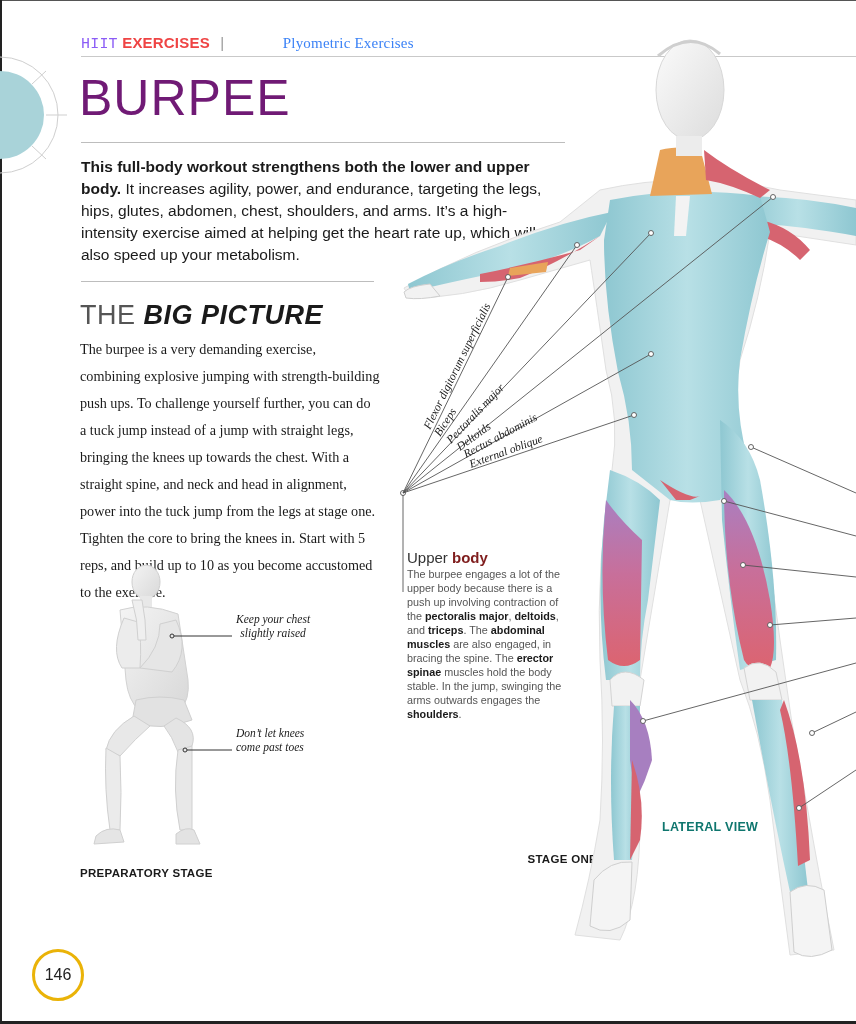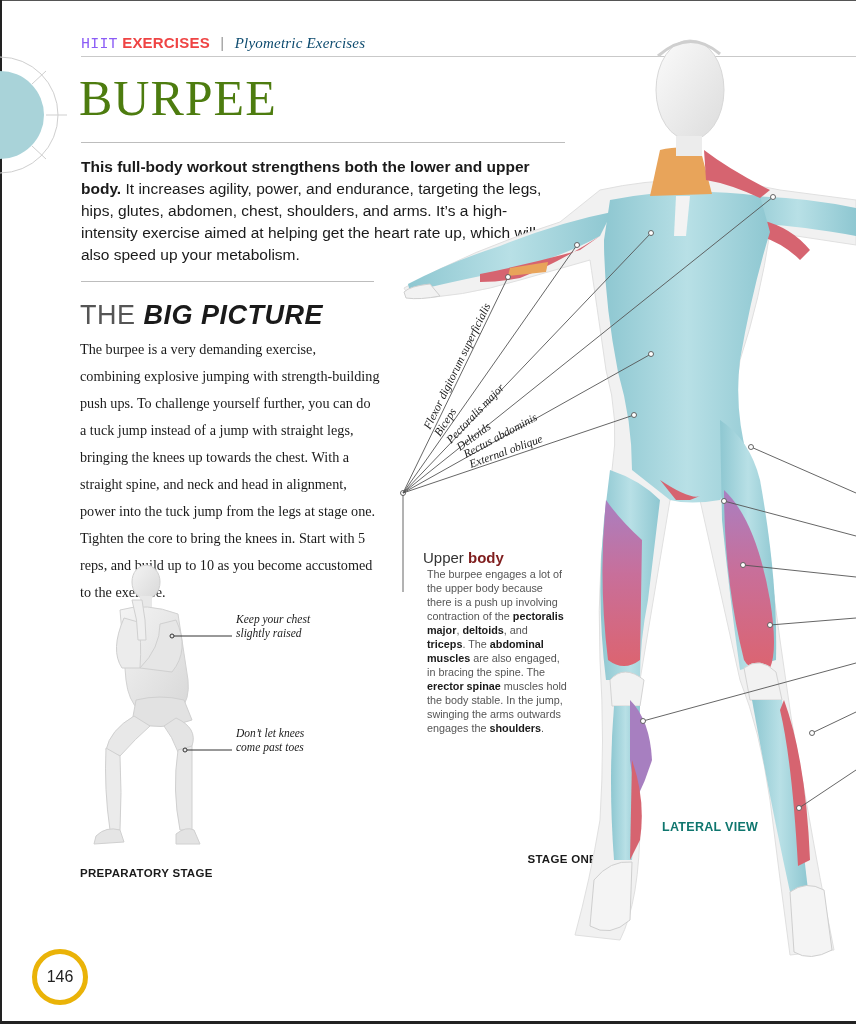--- a/index.html
+++ b/index.html
@@ -13,26 +13,26 @@
 
   .deco-circle { position: absolute; left: 0; top: 50px; }
 
   .running-head {
     position: absolute; left: 81px; top: 34px; font-size: 15px; letter-spacing: 0.2px;
     white-space: nowrap;
   }
   .rh-light { font-weight: 300; color: #8b5cf6; font-family: Liberation Mono, monospace; }
   .rh-bold { font-weight: 700; color: #ef4444; }
   .rh-sep { color: #999; margin: 0 6px; font-weight: 300; }
-  .rh-italic { font-family: "Liberation Serif", serif; font-style: italic; font-size: 15px; color: #0c4a6e; }
+  .rh-italic { font-family: "Liberation Serif", serif; font-size: 15px; color: #3b82f6; margin-left: 48px; }
   .rule-top { position: absolute; left: 81px; top: 56px; width: 775px; height: 1px; background: #c9c9c9; }
 
   .title {
     position: absolute; left: 79px; top: 68px; font-size: 50px; font-weight: 400; letter-spacing: 1px;
-    color: #4d7c0f; margin: 0; line-height: 60px; font-family: Liberation Serif, serif;
+    color: #701a75; margin: 0; line-height: 60px;
   }
   .rule-title { position: absolute; left: 81px; top: 142px; width: 484px; height: 1px; background: #bdbdbd; }
 
   .intro {
     position: absolute; left: 81px; top: 156px; width: 480px; font-size: 15.5px; line-height: 22px; color: #1a1a1a;
   }
   .intro b { font-weight: 700; }
   .rule-intro { position: absolute; left: 81px; top: 281px; width: 293px; height: 1px; background: #bdbdbd; }
 
   .section-head {
@@ -51,31 +51,31 @@
     position: absolute; font-family: "Liberation Serif", serif; font-style: italic; font-size: 11.5px; line-height: 14px; color: #1a1a1a;
   }
 
   .stage-head { font-size: 11.5px; font-weight: 700; letter-spacing: 0.3px; color: #1a1a1a; }
   .stage-text { font-family: "Liberation Serif", serif; font-size: 12.3px; line-height: 14.6px; color: #1a1a1a; }
   .prep-block { position: absolute; left: 80px; top: 867px; width: 270px; }
   .stage-one { position: absolute; left: 385px; top: 853px; width: 172px; text-align: right; margin-left: 40px; }
 
   .page-num {
     position: absolute; left: 32px; top: 949px; width: 46px; height: 46px; border-radius: 50%;
-    border: 5px solid #eab308; display: flex; align-items: center; justify-content: center;
+    border: 3px solid #eab308; display: flex; align-items: center; justify-content: center;
     font-size: 16px; font-weight: 300; color: #222;
   }
 
   .anat { position: absolute; left: 0; top: 0; }
 
   .upper-body { position: absolute; left: 407px; top: 549px; width: 160px; }
   .ub-title { font-size: 15px; color: #333; line-height: 18px; }
-  .ub-title .light { font-weight: 300; margin-left: 16px; }
+  .ub-title .light { font-weight: 300; }
   .ub-title b { font-weight: 700; color: #7f1d1d; }
-  .ub-text { font-size: 10.8px; line-height: 14px; color: #555; font-weight: 300; margin-left: 20px; }
+  .ub-text { font-size: 10.8px; line-height: 14px; color: #555; font-weight: 300; }
   .ub-text b { color: #1a1a1a; font-weight: 700; }
 
   .lateral-view { position: absolute; left: 662px; top: 820px; font-size: 12.5px; font-weight: 700; letter-spacing: 0.3px; color: #0f766e; }
 
   .muscle-label {
     font-family: "Liberation Serif", serif; font-style: italic; font-size: 11.5px; fill: #1a1a1a;
   }
 </style>
 </head>
 <body>
@@ -140,21 +140,21 @@
 
   <path d="M96 158 Q118 168 112 186 L98 192 Q92 176 84 166 Z" fill="#e4e4e4" stroke="#d0d0d0"></path>
   <path d="M98 190 Q92 230 100 270 L112 270 Q112 230 112 186 Z" fill="#e8e8e8" stroke="#d0d0d0"></path>
   <path d="M96 274 Q106 266 114 270 L120 284 L96 284 Z" fill="#e3e3e3" stroke="#d0d0d0"></path>
 
   <circle cx="92" cy="76" r="2" fill="none" stroke="#333"></circle>
   <line x1="94" y1="76" x2="152" y2="76" stroke="#333" stroke-width="1"></line>
   <circle cx="105" cy="190" r="2" fill="none" stroke="#333"></circle>
   <line x1="107" y1="190" x2="152" y2="190" stroke="#333" stroke-width="1"></line>
 </svg>
-<div class="callout" style="left:236px; top:612px;">
+<div class="callout" style="left:236px; top:612px;text-align:center;">
   <div>Keep your chest</div>
   <div>slightly raised</div>
 </div>
 <div class="callout" style="left:236px; top:726px;">
   <div>Don’t let knees</div>
   <div>come past toes</div>
 </div>
 
 <div class="prep-block">
   <div class="stage-head">PREPARATORY STAGE</div>

